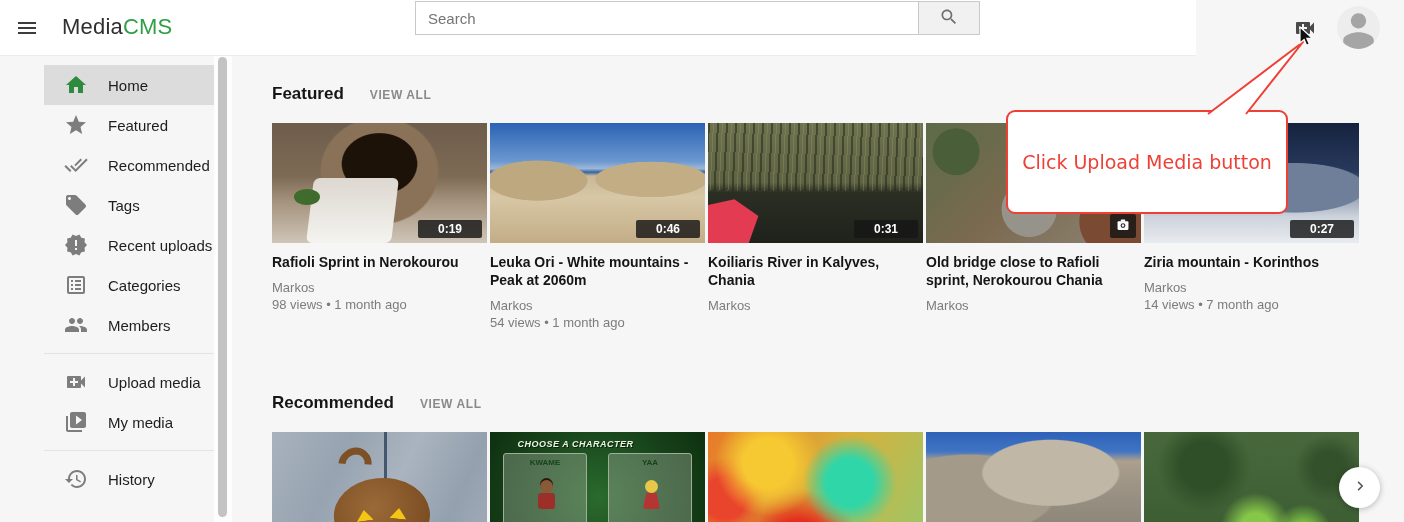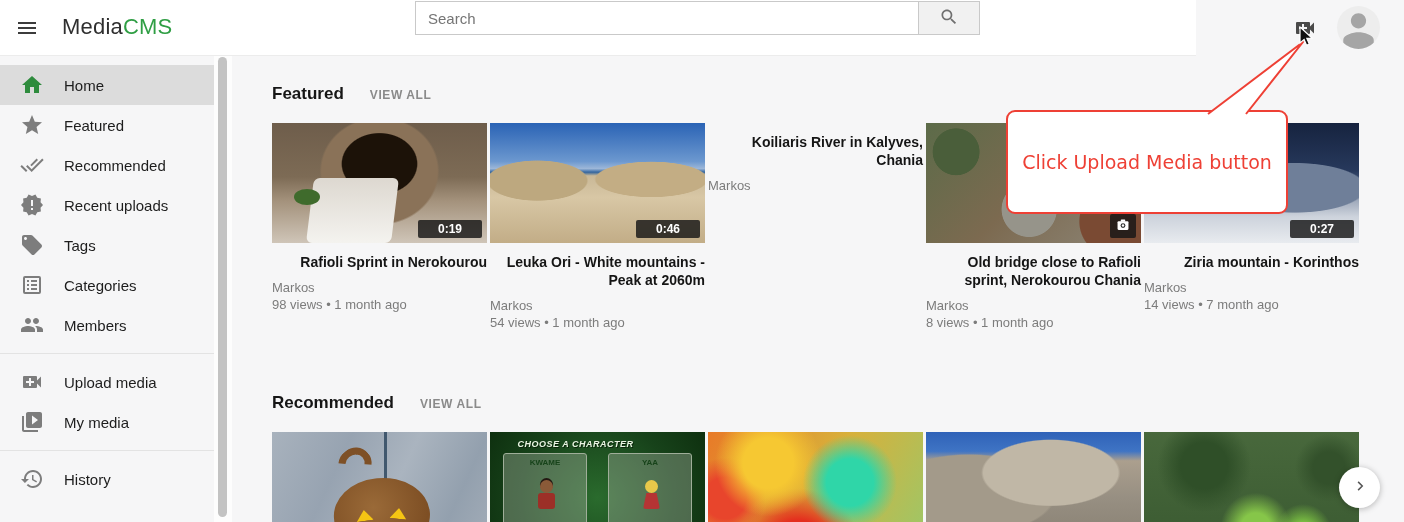--- a/index.html
+++ b/index.html
@@ -28,21 +28,21 @@
   }
   .searchwrap input::placeholder { color:#757575; }
   .search-btn { width:62px; height:34px; background:#f1f1f1; border:1px solid #c9c9c9; cursor:pointer; display:flex; align-items:center; justify-content:center; }
   .search-btn svg { fill:#6f6f6f; }
   .upload-btn { position:absolute; left:1290px; top:15px; width:30px; height:28px; background:none; border:none; cursor:pointer; }
   .upload-btn svg { fill:#4a4a4a; }
   .avatar { position:absolute; left:1337px; top:6px; width:43px; height:43px; border-radius:50%; background:#ededed; overflow:hidden; cursor:pointer; }
   .avatar svg { fill:#a5a5a5; width:43px; height:43px; }
 
   
-  .sidebar { position:absolute; top:56px; left:0; width:214px; height:466px; background:#f6f6f7; padding-top:9px; z-index:4; }
+  .sidebar { position:absolute; top:56px; left:0; width:214px; height:466px; background:#f6f6f7; padding-top:9px; z-index:4;padding-left:44px; }
   .sb-item { display:flex; align-items:center; height:40px; padding-left:20px; cursor:pointer; }
   .sb-item.active { background:#dcdcdc; }
   .sb-item .si { width:24px; height:24px; margin-right:20px; display:flex; align-items:center; justify-content:center; }
   .sb-item .si svg { fill:#7d7d7d; }
   .sb-item.active .si svg { fill:#2e8b3d; }
   .sb-item .lbl { font-size:15px; color:#1d1d1d; }
   .sb-divider { border-top:1px solid #e3e3e3; margin:8px 0; }
 
   .scrolltrack { position:absolute; left:214px; top:56px; width:18px; height:466px; background:#fdfdfd; z-index:4; }
   .scrollthumb { position:absolute; left:4px; top:1px; width:9px; height:460px; background:#c3c3c3; border-radius:5px; cursor:pointer; }
@@ -56,21 +56,21 @@
   .card { width:215px; cursor:pointer; }
   .thumb { position:relative; width:215px; height:120px; overflow:hidden; }
   .duration {
     position:absolute; right:5px; bottom:5px; background:rgba(22,22,22,.82); color:#fff;
     font-size:12px; font-weight:bold; padding:2px 20px; border-radius:2px; line-height:14px;
   }
   .mediatype-badge {
     position:absolute; right:5px; bottom:5px; background:rgba(22,22,22,.82);
     padding:3px 6px; border-radius:2px; display:flex; align-items:center;
   }
-  .card-title { margin-top:10px; font-size:14px; font-weight:bold; line-height:18px; color:#151515;text-align:right; }
+  .card-title { margin-top:10px; font-size:14px; font-weight:bold; line-height:18px; color:#151515; }
   .card-author { margin-top:8px; font-size:13px; color:#7c7c7c; line-height:17px; }
   .card-meta { font-size:13px; color:#7c7c7c; line-height:17px; }
   .rec-section { margin-top:62px; }
 
   
   .t-fountain { background:
     radial-gradient(ellipse 64px 52px at 50% 34%, #1c1208 0 58%, rgba(0,0,0,0) 60%),
     radial-gradient(ellipse 105px 95px at 50% 40%, #8a7258 0 55%, rgba(0,0,0,0) 57%),
     linear-gradient(to bottom, #6e5d4b 0%, #7d6b55 45%, #a4927c 65%, #cfc5b8 100%); }
   .t-fountain .waterfall { position:absolute; left:38px; top:55px; width:85px; height:65px;
@@ -198,32 +198,32 @@
     <span class="si">
         <svg width="24" height="24" viewBox="0 0 24 24">
           <path d="M18 7l-1.41-1.41-6.34 6.34 1.41 1.41L18 7zm4.24-1.41L11.66 16.17 7.48 12l-1.41 1.41L11.66 19l12-12-1.42-1.41zM.41 13.41 6 19l1.41-1.41L1.83 12 .41 13.41z"></path>
         </svg>
       </span>
     <span class="lbl">Recommended</span>
   </div>
   <div class="sb-item">
     <span class="si">
         <svg width="24" height="24" viewBox="0 0 24 24">
+          <path d="M21.41 11.58l-9-9C12.05 2.22 11.55 2 11 2H4c-1.1 0-2 .9-2 2v7c0 .55.22 1.05.59 1.42l9 9c.36.36.86.58 1.41.58.55 0 1.05-.22 1.41-.59l7-7c.37-.36.59-.86.59-1.41 0-.55-.23-1.06-.59-1.42zM5.5 7C4.67 7 4 6.33 4 5.5S4.67 4 5.5 4 7 4.67 7 5.5 6.33 7 5.5 7z"></path>
+        </svg>
+      </span>
+    <span class="lbl">Tags</span>
+  </div>
+  <div class="sb-item">
+    <span class="si">
+        <svg width="24" height="24" viewBox="0 0 24 24">
           <path d="M23 12l-2.44-2.79.34-3.69-3.61-.82-1.89-3.2L12 2.96 8.6 1.5 6.71 4.69 3.1 5.5l.34 3.7L1 12l2.44 2.79-.34 3.7 3.61.82L8.6 22.5l3.4-1.47 3.4 1.46 1.89-3.19 3.61-.82-.34-3.69L23 12zm-10 5h-2v-2h2v2zm0-4h-2V7h2v6z"></path>
         </svg>
       </span>
     <span class="lbl">Recent uploads</span>
-  </div>
-  <div class="sb-item">
-    <span class="si">
-        <svg width="24" height="24" viewBox="0 0 24 24">
-          <path d="M21.41 11.58l-9-9C12.05 2.22 11.55 2 11 2H4c-1.1 0-2 .9-2 2v7c0 .55.22 1.05.59 1.42l9 9c.36.36.86.58 1.41.58.55 0 1.05-.22 1.41-.59l7-7c.37-.36.59-.86.59-1.41 0-.55-.23-1.06-.59-1.42zM5.5 7C4.67 7 4 6.33 4 5.5S4.67 4 5.5 4 7 4.67 7 5.5 6.33 7 5.5 7z"></path>
-        </svg>
-      </span>
-    <span class="lbl">Tags</span>
   </div>
   <div class="sb-item">
     <span class="si">
         <svg width="24" height="24" viewBox="0 0 24 24">
           <path d="M19 5v14H5V5h14m0-2H5a2 2 0 0 0-2 2v14a2 2 0 0 0 2 2h14a2 2 0 0 0 2-2V5a2 2 0 0 0-2-2zm-8 4h6v2h-6V7zm0 4h6v2h-6v-2zm0 4h6v2h-6v-2zM7 7h2v2H7V7zm0 4h2v2H7v-2zm0 4h2v2H7v-2z"></path>
         </svg>
       </span>
     <span class="lbl">Categories</span>
   </div>
   <div class="sb-item">
@@ -286,37 +286,41 @@
       </div>
       <div class="card">
         <div class="thumb t-leuka">
           <span class="duration">0:46</span>
         </div>
         <div class="card-title">Leuka Ori - White mountains - Peak at 2060m</div>
         <div class="card-author">Markos</div>
         <div class="card-meta">54 views • 1 month ago</div>
       </div>
       <div class="card">
+        <div class="thumb t-koiliaris">
+          <div class="reeds"></div>
+          <div class="kayak"></div>
+          <span class="duration">0:31</span>
+        </div>
         <div class="card-title">Koiliaris River in Kalyves, Chania</div>
         <div class="card-author">Markos</div>
       </div>
       <div class="card">
         <div class="thumb t-bridge">
           <span class="mediatype-badge">
             <span><svg width="14" height="12" viewBox="0 0 24 22">
                   <rect x="2" y="4" width="20" height="16" rx="2" fill="#fff"></rect>
                   <rect x="8" y="1" width="8" height="4" rx="1" fill="#fff"></rect>
                   <circle cx="12" cy="12" r="4.4" fill="#2b2b2b"></circle>
                   <circle cx="12" cy="12" r="2.2" fill="#fff"></circle>
                 </svg></span>
           </span>
         </div>
         <div class="card-title">Old bridge close to Rafioli sprint, Nerokourou Chania</div>
         <div class="card-author">Markos</div>
-        <div class="card-meta">8 views • 1 month ago</div>
       </div>
       <div class="card">
         <div class="thumb t-ziria">
           <span class="duration">0:27</span>
         </div>
         <div class="card-title">Ziria mountain - Korinthos</div>
         <div class="card-author">Markos</div>
         <div class="card-meta">14 views • 7 month ago</div>
       </div>
     </div>

